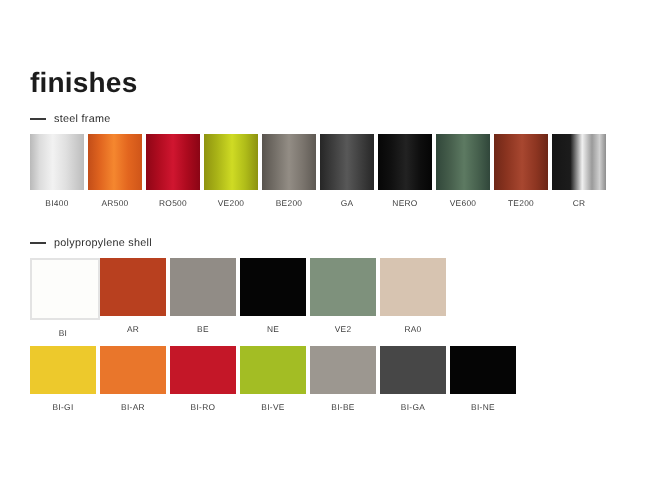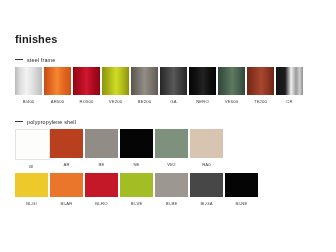--- a/index.html
+++ b/index.html
@@ -17,21 +17,21 @@
     position: relative;
     width: 336px;
     height: 252px;
     background: #ffffff;
     box-sizing: border-box;
   }
   .page-title {
     position: absolute;
     left: 15px;
     top: 33px;
-    font-size: 11px;
+    font-size: 14px;
     font-weight: bold;
     color: #1c1c1c;
     letter-spacing: 0.1px;
   }
   .section {
     position: absolute;
     left: 15px;
     width: 306px;
   }
   .section-head {

